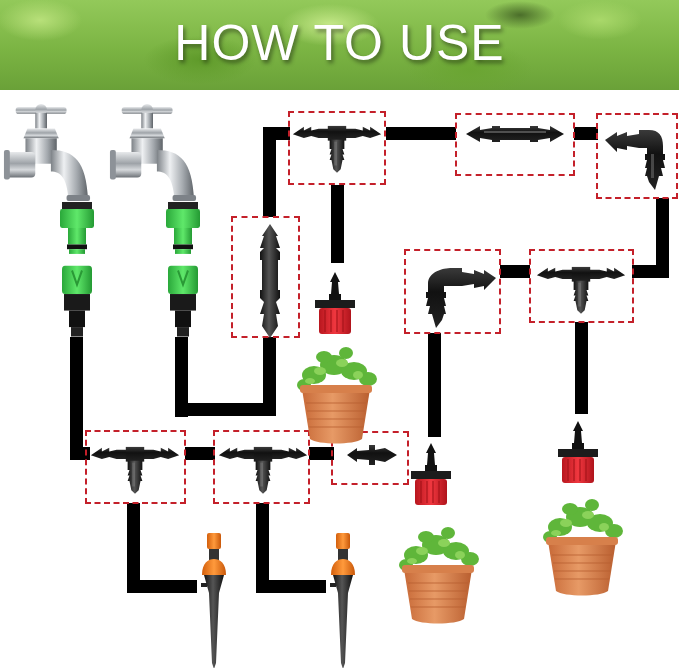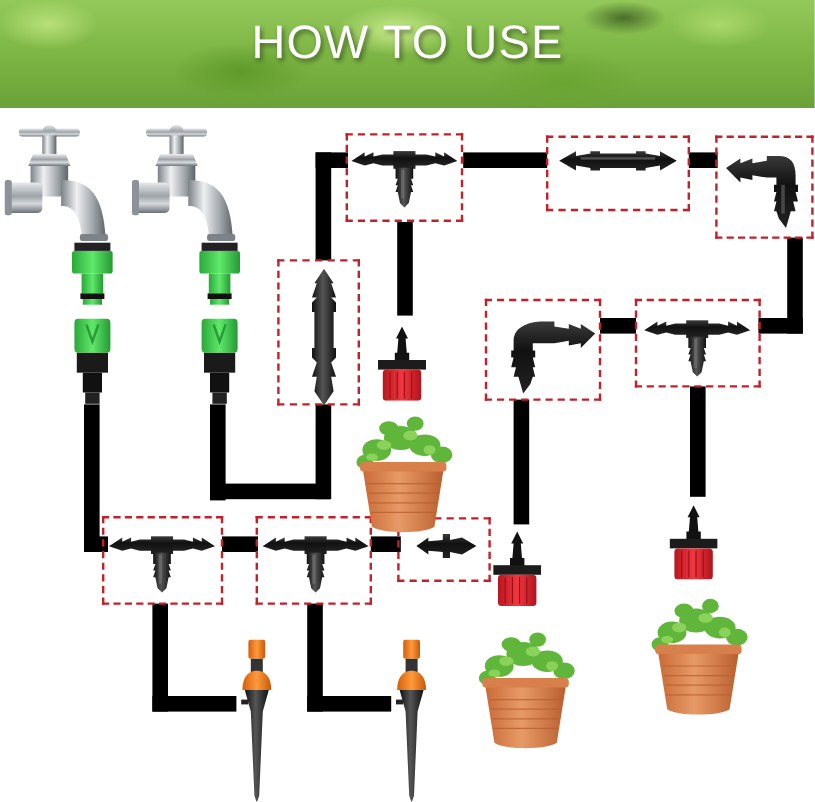--- a/index.html
+++ b/index.html
@@ -10,21 +10,21 @@
         radial-gradient(ellipse 60px 30px at 40px 20px, #b8e07a 0%, transparent 70%),
         radial-gradient(ellipse 80px 35px at 200px 60px, #5f9a2a 0%, transparent 70%),
         radial-gradient(ellipse 70px 30px at 330px 25px, #c7ea8a 0%, transparent 70%),
         radial-gradient(ellipse 90px 40px at 470px 70px, #6aa532 0%, transparent 70%),
         radial-gradient(ellipse 60px 28px at 600px 20px, #a9d86a 0%, transparent 70%),
         radial-gradient(ellipse 50px 20px at 520px 15px, #4b6e2a 0%, transparent 70%),
         linear-gradient(180deg, #93c95a 0%, #7bb443 55%, #6aa138 100%);
     }
     .banner-title {
       position: absolute; left: 0; right: 0; top: 14px; text-align: center;
-      font-family: "Liberation Sans", sans-serif; font-size: 39px; font-weight: 400;
+      font-family: "Liberation Sans", sans-serif; font-size: 50px; font-weight: 400;
       color: #ffffff; letter-spacing: 1px;
       text-shadow: 2px 3px 4px rgba(0,0,0,0.45);
     }
     .tube { position: absolute; background: #000000; }
     .dash-box { position: absolute; border: 2px dashed #c4202a; box-sizing: border-box; }
     .part { position: absolute; }
   </style>
 </head>
 <body>
 

